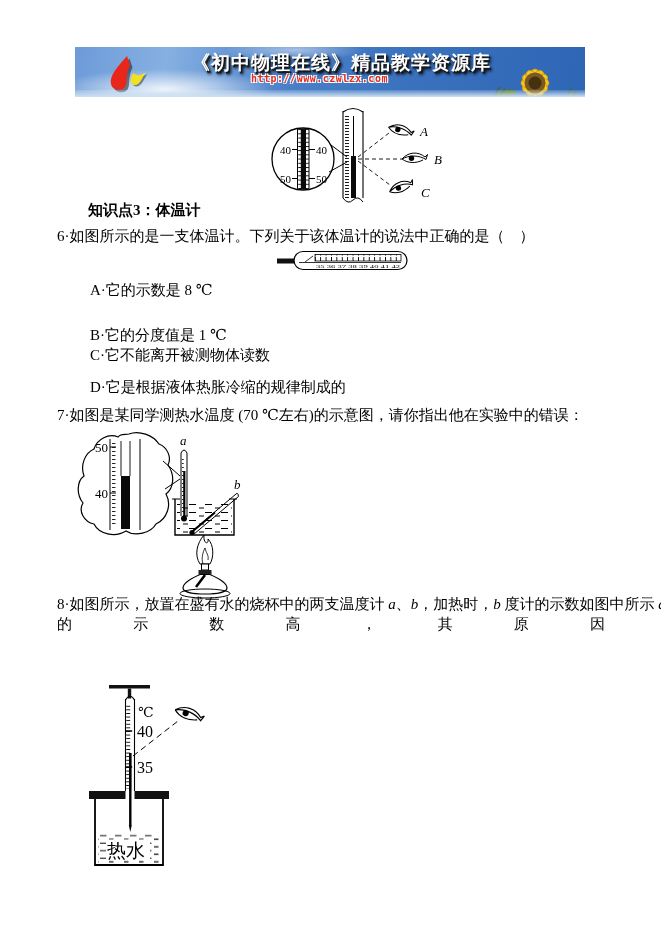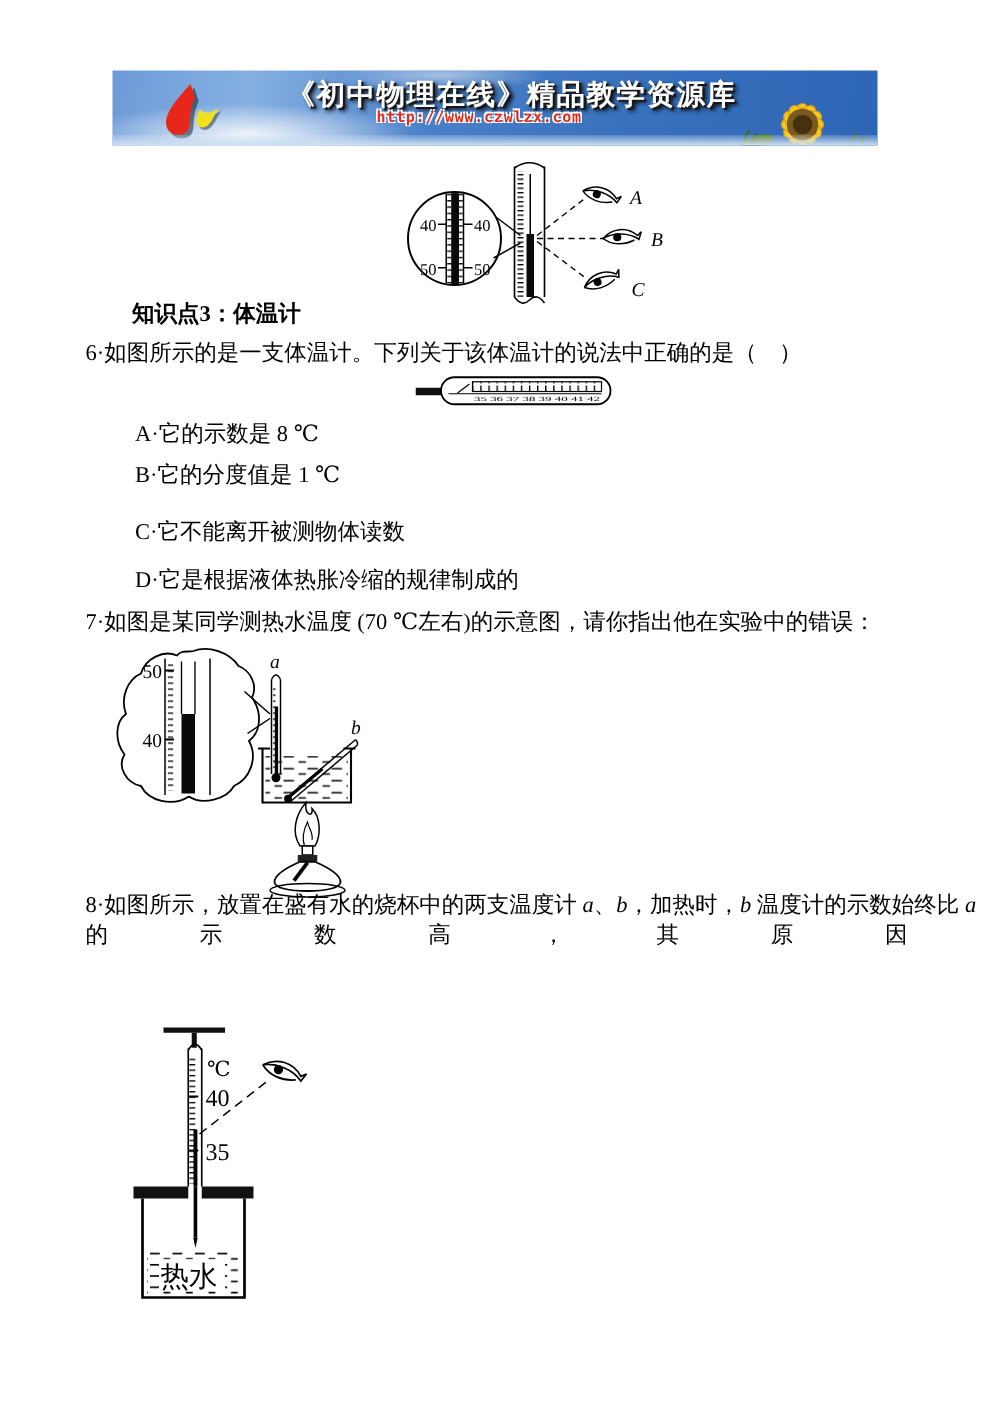--- a/index.html
+++ b/index.html
@@ -119,21 +119,21 @@
     </defs>
     <rect x="0" y="9.5" width="21" height="5" fill="#111"></rect>
     <rect x="17" y="2.5" width="113" height="18" rx="9" fill="#fff" stroke="#000" stroke-width="1.2"></rect>
     <line x1="28" y1="13" x2="36" y2="7" stroke="#000" stroke-width="0.8"></line>
     <line x1="22" y1="13.5" x2="124" y2="13.5" stroke="#000" stroke-width="0.8"></line>
     <rect x="38" y="5.5" width="86" height="6.5" fill="url(#tkC)" stroke="#000" stroke-width="0.8"></rect>
     <text x="39" y="18.5" font-size="4.2" textLength="84" lengthAdjust="spacingAndGlyphs">35 36 37 38 39 40 41 42</text>
   </svg>
 
   <div class="t" style="left:90px;top:281px;">A·它的示数是 8 ℃</div>
-  <div class="t" style="left:90px;top:308px;">B·它的分度值是 1 ℃</div>
+  <div class="t" style="left:90px;top:326px;">B·它的分度值是 1 ℃</div>
   <div class="t" style="left:90px;top:346px;">C·它不能离开被测物体读数</div>
   <div class="t" style="left:90px;top:378px;">D·它是根据液体热胀冷缩的规律制成的</div>
 
   <div class="t" style="left:57px;top:406px;">7·如图是某同学测热水温度 (70 ℃左右)的示意图，请你指出他在实验中的错误：</div>
 
   <svg style="left:77px;top:431px;" width="175" height="168" viewBox="0 0 175 168">
     <defs>
       <pattern id="tkD" width="5" height="4" patternUnits="userSpaceOnUse">
           <rect width="4" height="0.85" fill="#000"></rect>
         </pattern>
@@ -171,21 +171,21 @@
     <path d="M123,133 C117,124 120,112 127,104 C126,113 132,114 131,108 C137,114 137,126 133,133 Z" fill="#fff" stroke="#000" stroke-width="1"></path>
     <path d="M126,133 C124,127 126,121 128,117 C129,122 132,124 131,129" fill="none" stroke="#000" stroke-width="0.8"></path>
     <rect x="124.5" y="133" width="7" height="6" fill="#fff" stroke="#000" stroke-width="1"></rect>
     <rect x="121.5" y="139" width="13" height="4.5" fill="#222"></rect>
     <path d="M123,143.5 C115,147 106,152 106,157 C106,161 116,163 128,163 C140,163 150,161 150,157 C150,152 141,147 133,143.5 Z" fill="#fff" stroke="#000" stroke-width="1.2"></path>
     <ellipse cx="128" cy="162.5" rx="25" ry="4.5" fill="none" stroke="#000" stroke-width="1"></ellipse>
     <line x1="128" y1="144" x2="119" y2="156" stroke="#000" stroke-width="2.5"></line>
   </svg>
 
   <div class="q8block">
-    <div class="q8line"><span>8·如图所示，放置在盛有水的烧杯中的两支温度计 </span><span class="var">a</span><span>、</span><span class="var">b</span><span>，加热时，</span><span class="var">b</span><span> 温度计的示数始终比 </span><span class="var">a</span></div>
+    <div class="q8line"><span>8·如图所示，放置在盛有水的烧杯中的两支温度计 </span><span class="var">a</span><span>、</span><span class="var">b</span><span>，加热时，</span><span class="var">b</span><span> 度计的示数如图中所示 </span><span class="var">a</span></div>
     <div class="jline">
         <span>的</span>
         <span>示</span>
         <span>数</span>
         <span>高</span>
         <span>，</span>
         <span>其</span>
         <span>原</span>
         <span>因</span>
       </div>

